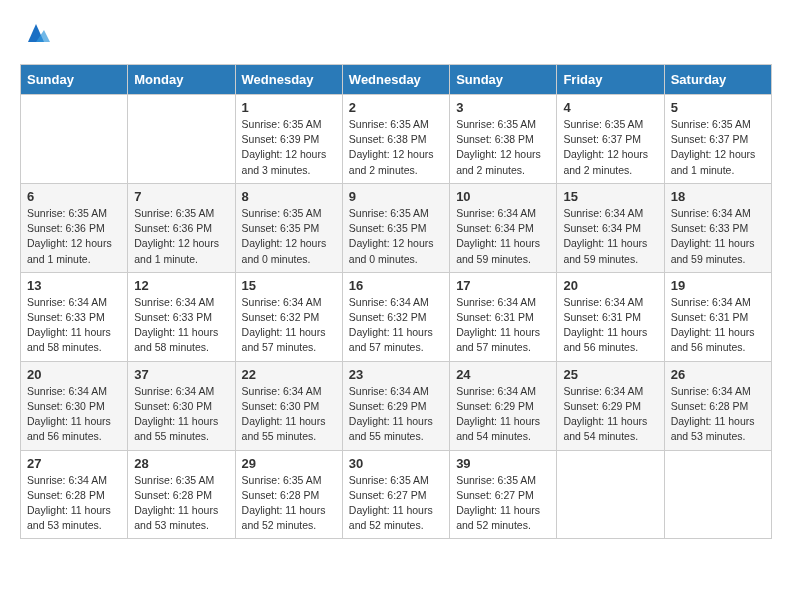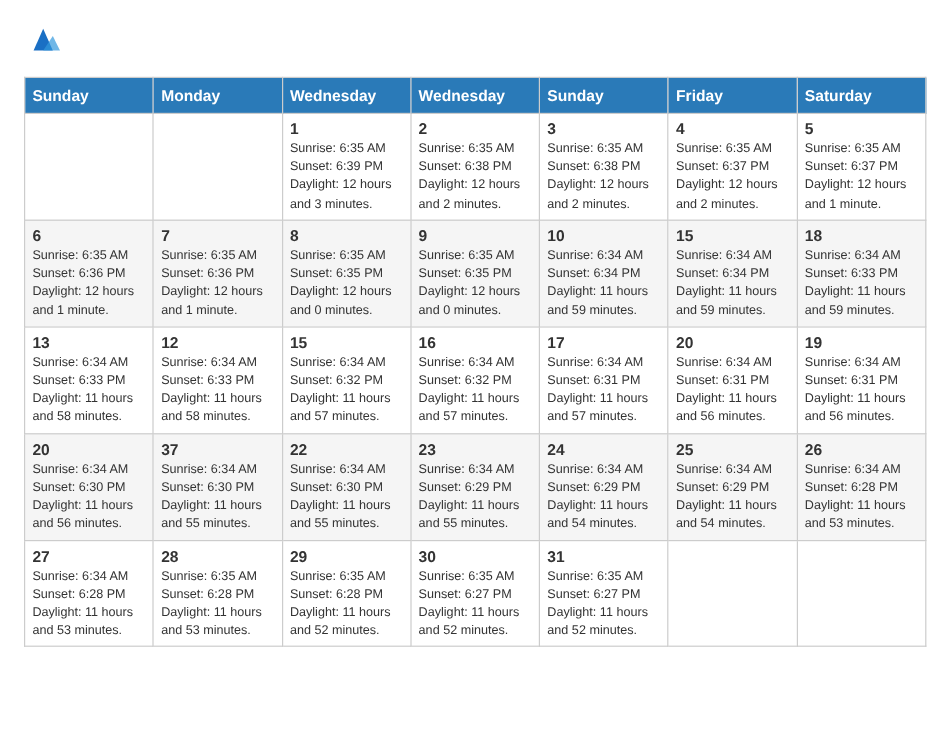--- a/index.html
+++ b/index.html
@@ -326,21 +326,21 @@
 and 52 minutes.</div>
         </td>
         <td>
           <span class="day-num">30</span>
           <div class="cell-info" style="white-space: pre-line;">Sunrise: 6:35 AM
 Sunset: 6:27 PM
 Daylight: 11 hours
 and 52 minutes.</div>
         </td>
         <td>
-          <span class="day-num">31</span>
+          <span class="day-num">39</span>
           <div class="cell-info" style="white-space: pre-line;">Sunrise: 6:35 AM
 Sunset: 6:27 PM
 Daylight: 11 hours
 and 52 minutes.</div>
         </td>
         <td></td>
         <td></td>
       </tr>
     </tbody>
 </table>

